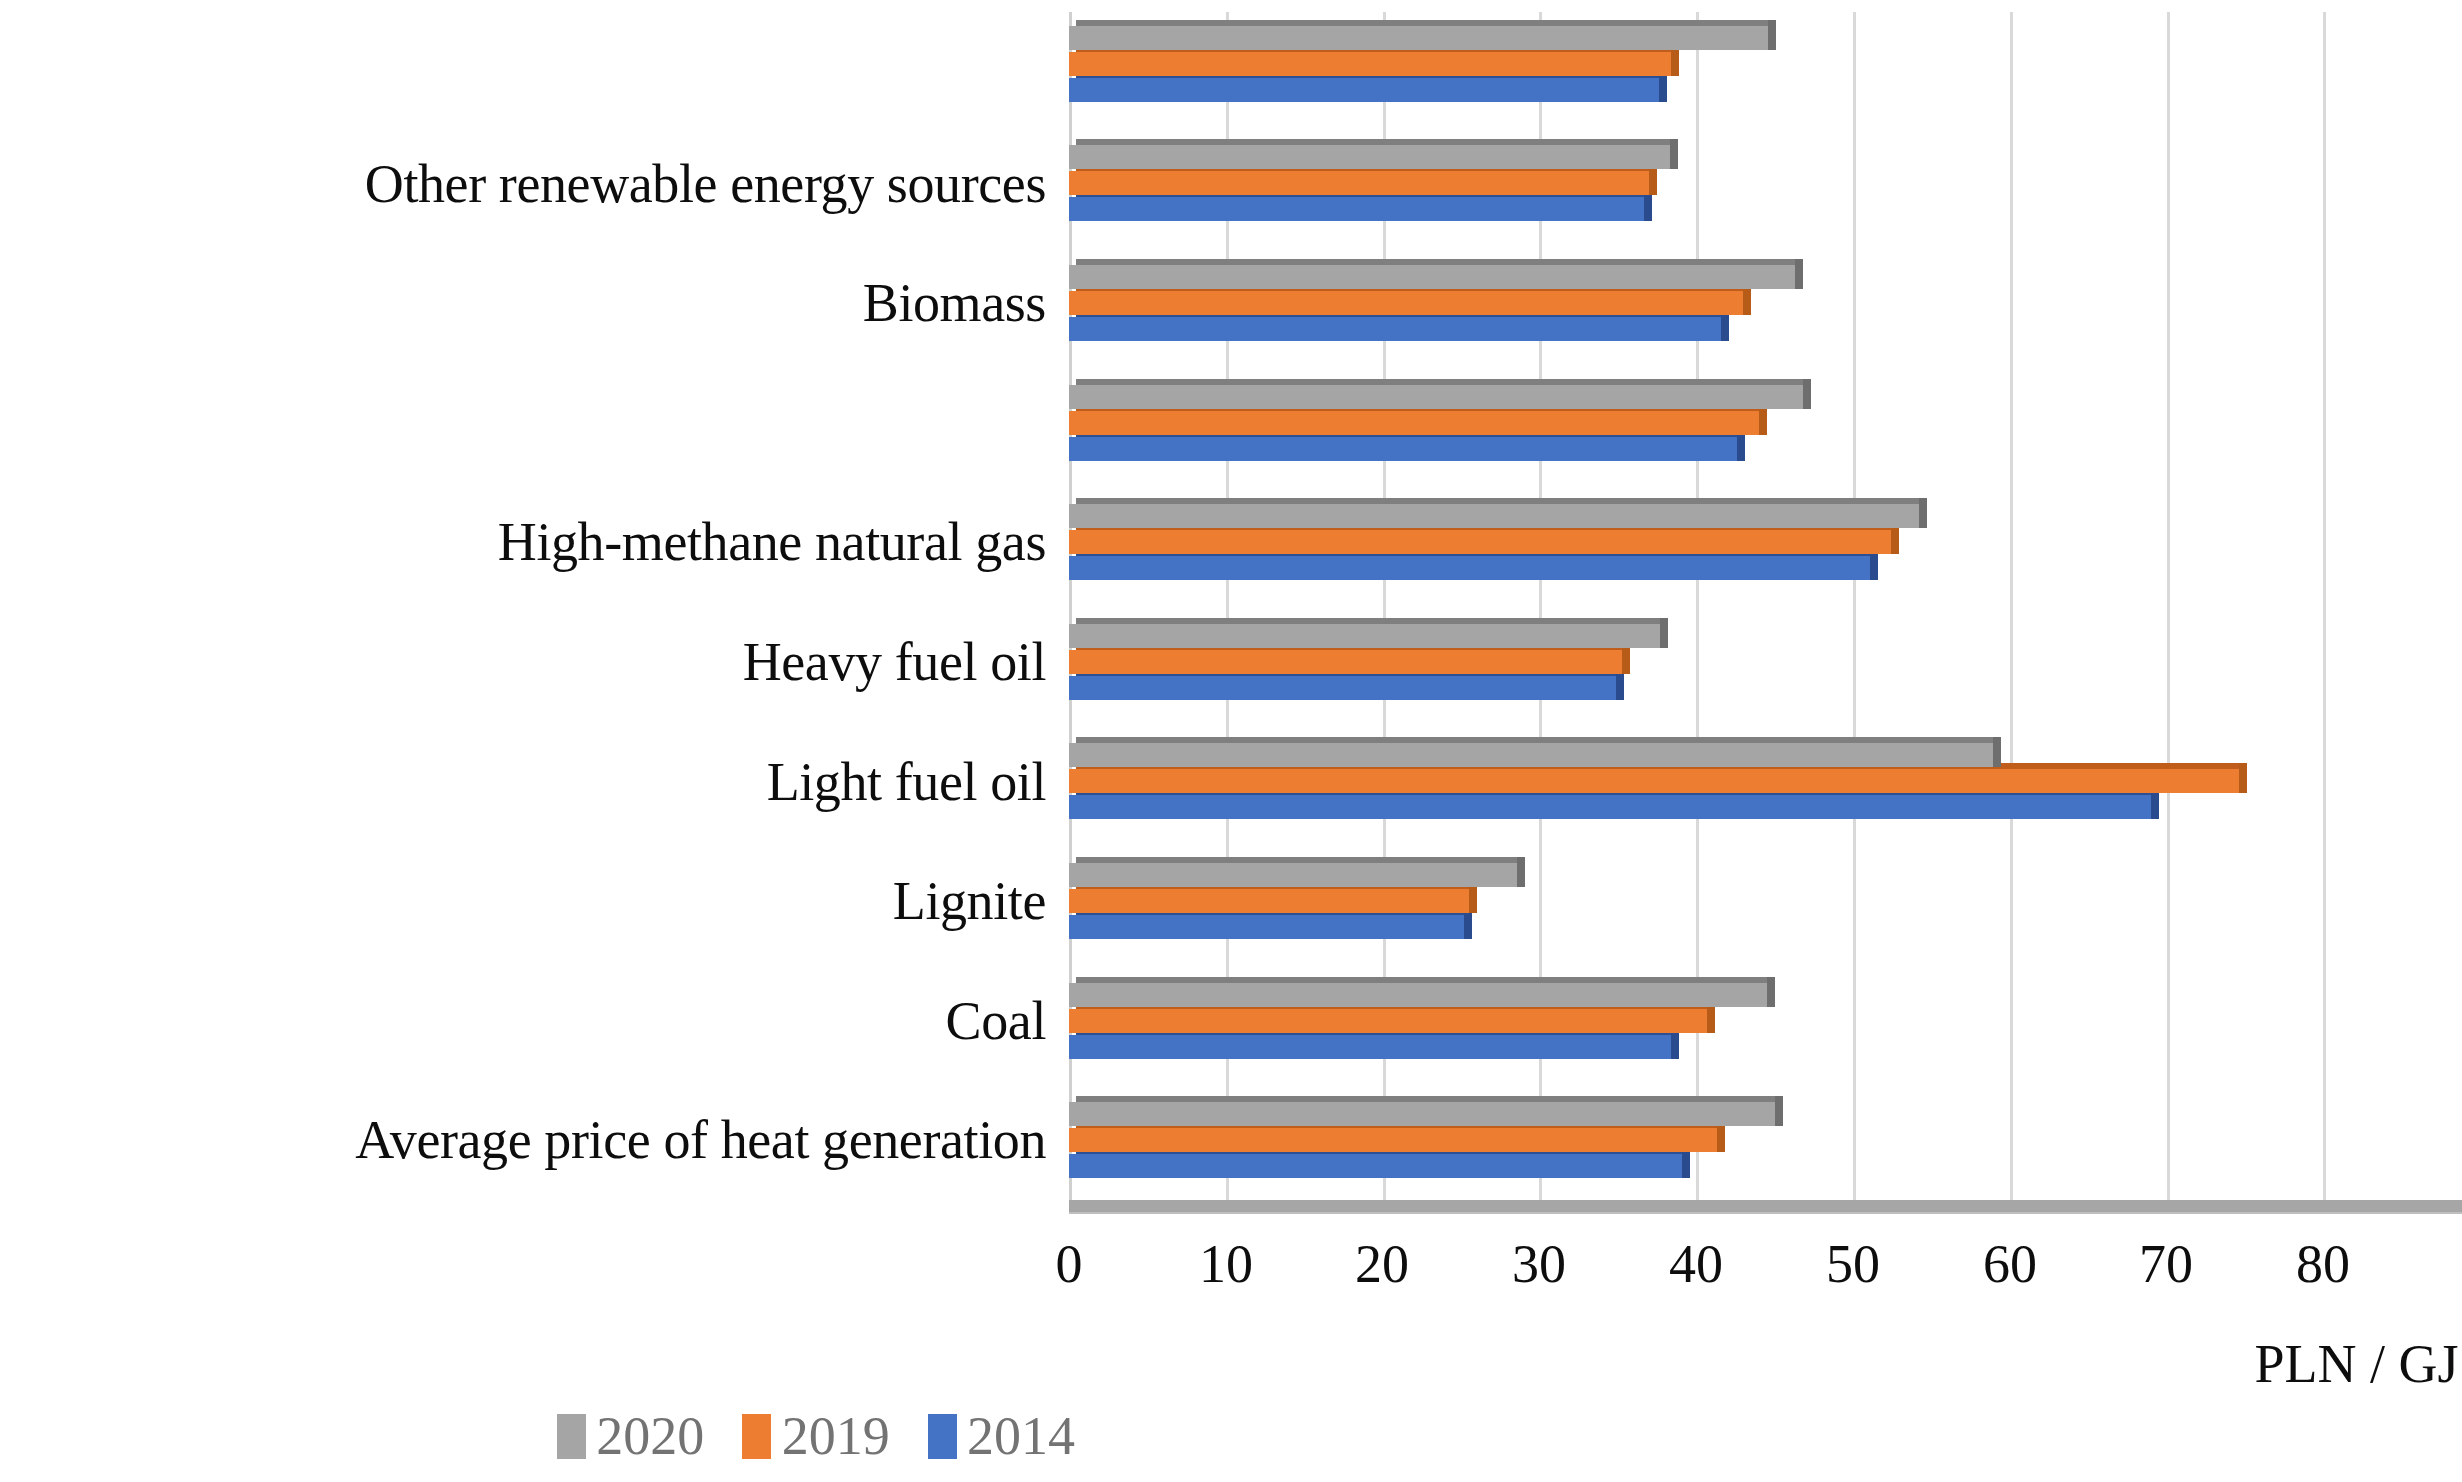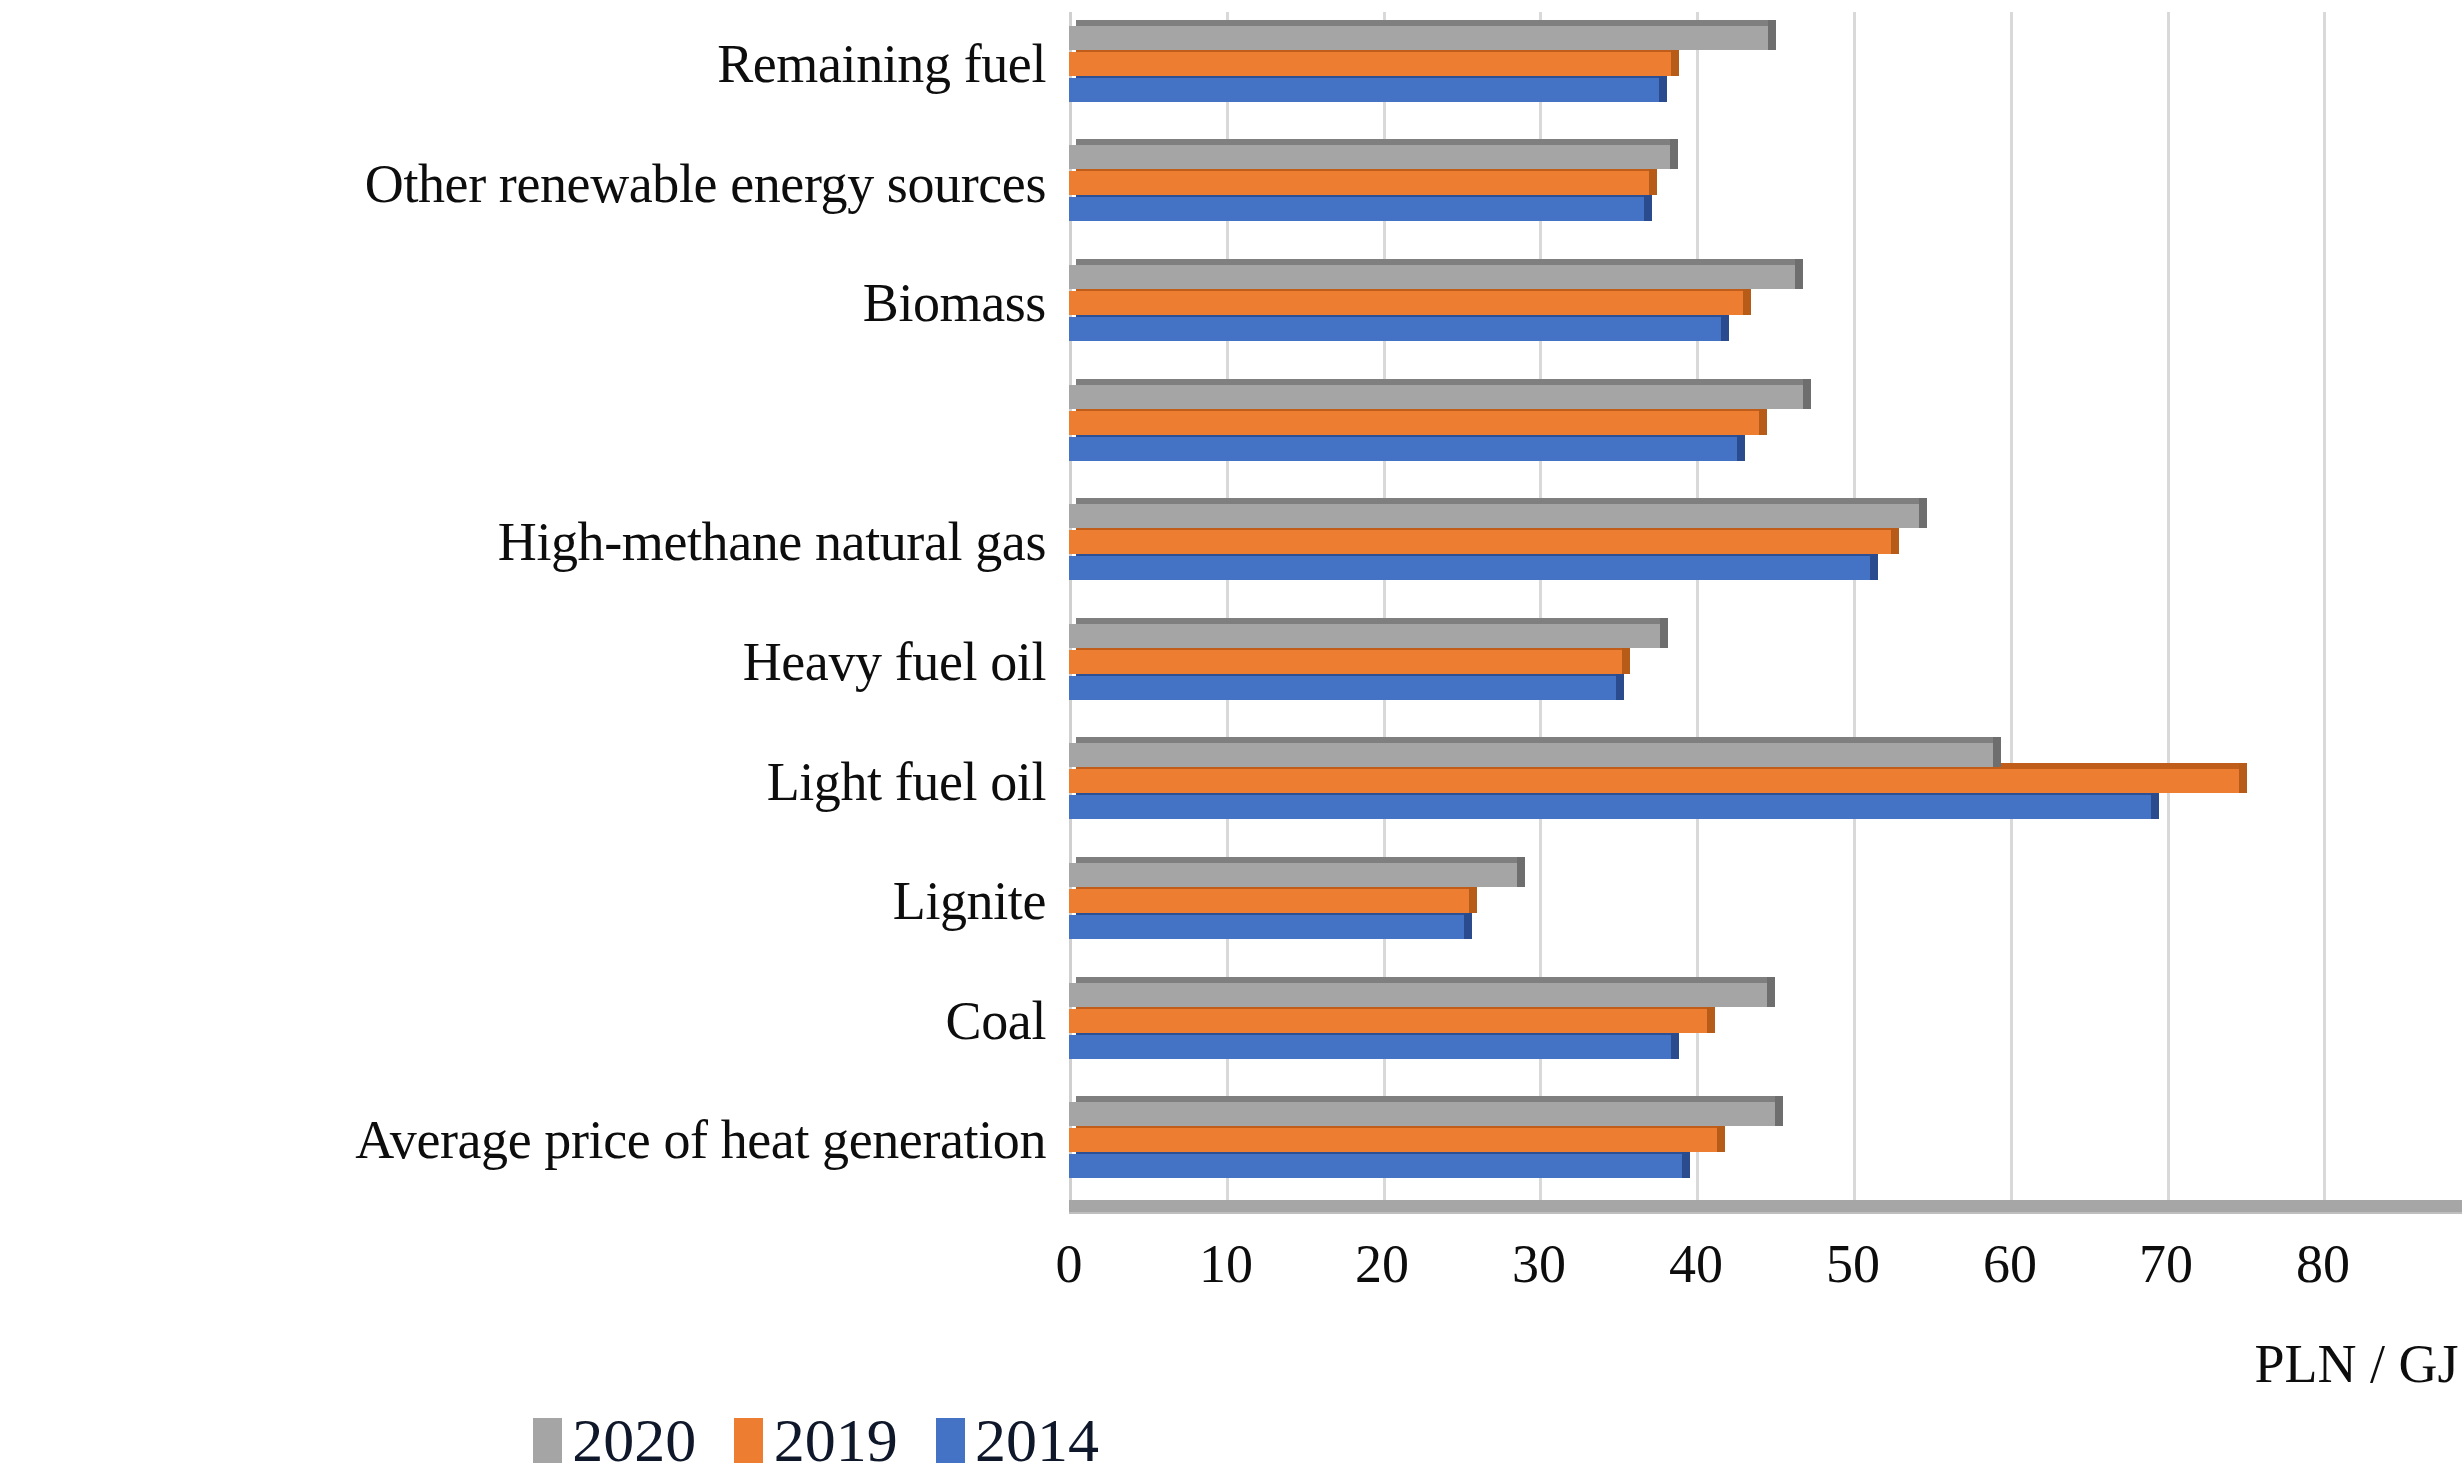--- a/index.html
+++ b/index.html
@@ -171,33 +171,32 @@
     flex-direction: row;
     align-items: center;
     gap: 10.3px;
   }
   .legend-swatch {
     width: 29px;
     height: 45px;
     display: inline-block;
   }
   .legend-label {
-    font-size: 62px;
+    font-size: 54px;
     line-height: 1;
-    color: #0f172a;
+    color: #737373;
     white-space: nowrap;
   }
 </style>
 </head>
 <body>
 
 <div id="chart-root">
 
   <div id="cat-axis">
-      <div class="cat-label" style="top: 37px;">Remaining fuel</div>
       <div class="cat-label" style="top: 157px;">Other renewable energy sources</div>
       <div class="cat-label" style="top: 276px; text-align: right;">Biomass</div>
       <div class="cat-label" style="top: 515px;">High-methane natural gas</div>
       <div class="cat-label" style="top: 635px;">Heavy fuel oil</div>
       <div class="cat-label" style="top: 874px;">Lignite</div>
       <div class="cat-label" style="top: 755px;">Light fuel oil</div>
       <div class="cat-label" style="top: 994px;">Coal</div>
       <div class="cat-label" style="top: 1113px;">Average price of heat generation</div>
     </div>
 

